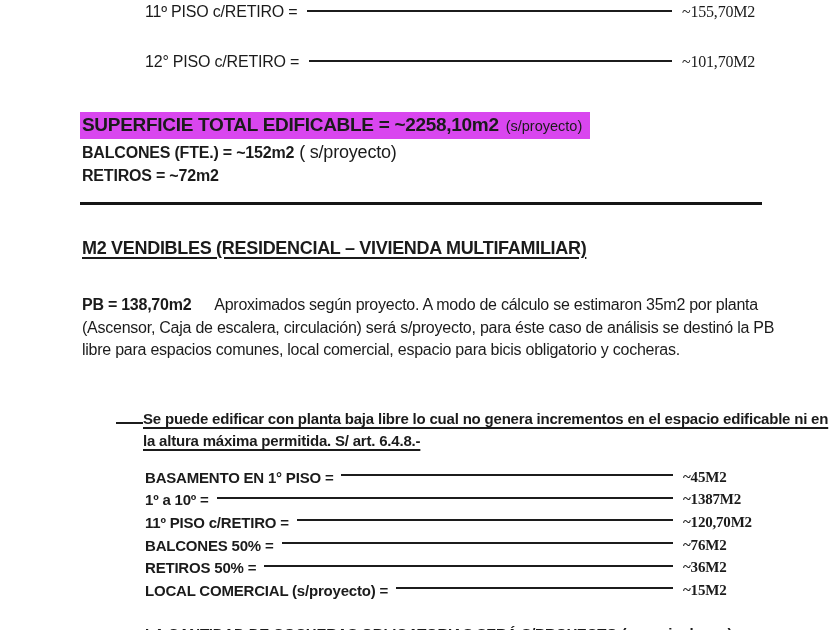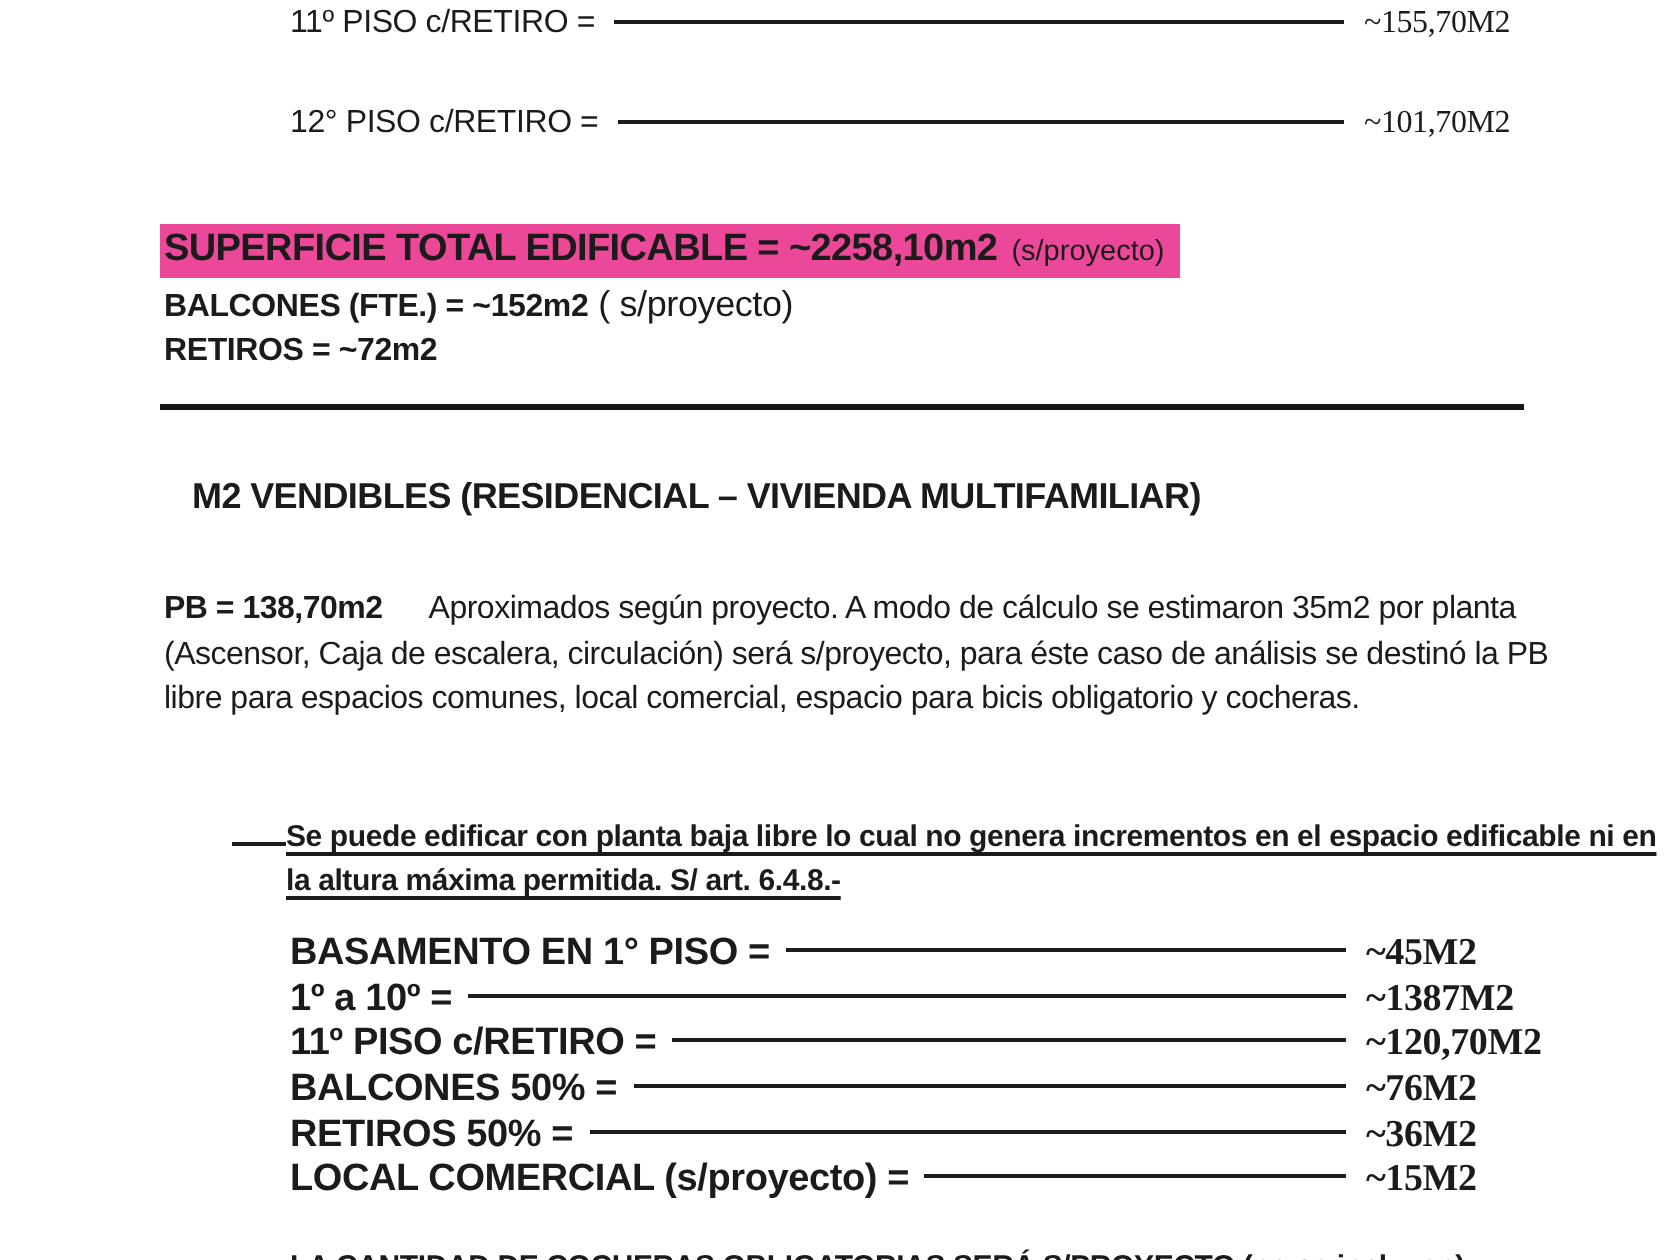--- a/index.html
+++ b/index.html
@@ -18,55 +18,55 @@
   .val { white-space: nowrap; flex: none; font-family: Liberation Serif, serif; }
 
   
   .top-rows { position: absolute; top: 2px; left: 145px; width: 631px; }
   .top-rows .frow { height: 20px; font-size: 16px; font-weight: 500; letter-spacing: -0.2px; }
   .top-rows .frow + .frow { margin-top: 30px; }
   .top-rows .val { width: 94px; }
 
   
   .summary { position: absolute; top: 112px; left: 82px; }
-  .hl-bg { display: inline-block; background: #ec4899; padding: 2px 8px 3px 2px; margin-left: -2px; }
+  .hl-bg { display: inline-block; background: #d946ef; padding: 2px 8px 3px 2px; margin-left: -2px; }
   .hl-bold { font-weight: 700; font-size: 19px; letter-spacing: -0.3px; }
   .note-sm { font-size: 14.5px; margin-left: 7px; }
   .sum-row { margin-top: 3px; font-size: 16px; font-weight: 700; height: 22px; letter-spacing: -0.2px; }
   .note-sm2 { font-weight: 400; font-size: 18px; margin-left: 5px; }
 
   
   .divider { position: absolute; top: 202px; left: 80px; width: 682px; border-top: 3.5px solid #161616; }
 
   
   .heading {
-    position: absolute; top: 238px; left: 96px; margin: 0;
+    position: absolute; top: 238px; left: 82px; margin: 0;
     font-size: 18px; font-weight: 700; letter-spacing: -0.3px;
-    text-decoration-thickness: 2px; text-underline-offset: 3px;
+    text-decoration: underline; text-decoration-thickness: 2px; text-underline-offset: 3px;
   }
 
   
   .para {
     position: absolute; top: 294px; left: 82px; width: 697px; margin: 0;
     font-size: 16px; line-height: 22.5px; letter-spacing: -0.25px;
   }
   .para-lead { font-weight: 700; margin-right: 23px; }
 
   
   .note {
     position: absolute; top: 408px; left: 143px; width: 699px;
     font-size: 15px; font-weight: 700; line-height: 22px; letter-spacing: -0.2px;
   }
   .note-pad { display: inline-block; width: 27px; margin-left: -27px; height: 14px;
     border-bottom: 2px solid #1c1c1c; }
   .note-text { text-decoration: underline; text-decoration-thickness: 2px; text-underline-offset: 3px; }
 
   
   .list { position: absolute; top: 466px; left: 145px; width: 643px; }
-  .list .frow { height: 22.6px; font-size: 19px; font-weight: 700; letter-spacing: -0.2px; }
+  .list .frow { height: 22.6px; font-size: 15px; font-weight: 700; letter-spacing: -0.2px; }
   .list .val { width: 105px; }
   .list .fline { margin: 0 10px 4px 8px; }
 
   
   .cutoff {
     position: absolute; top: 625px; left: 145px; width: 660px;
     font-size: 15px; font-weight: 700; letter-spacing: -0.2px; white-space: nowrap;
   }
 </style>
 </head>

